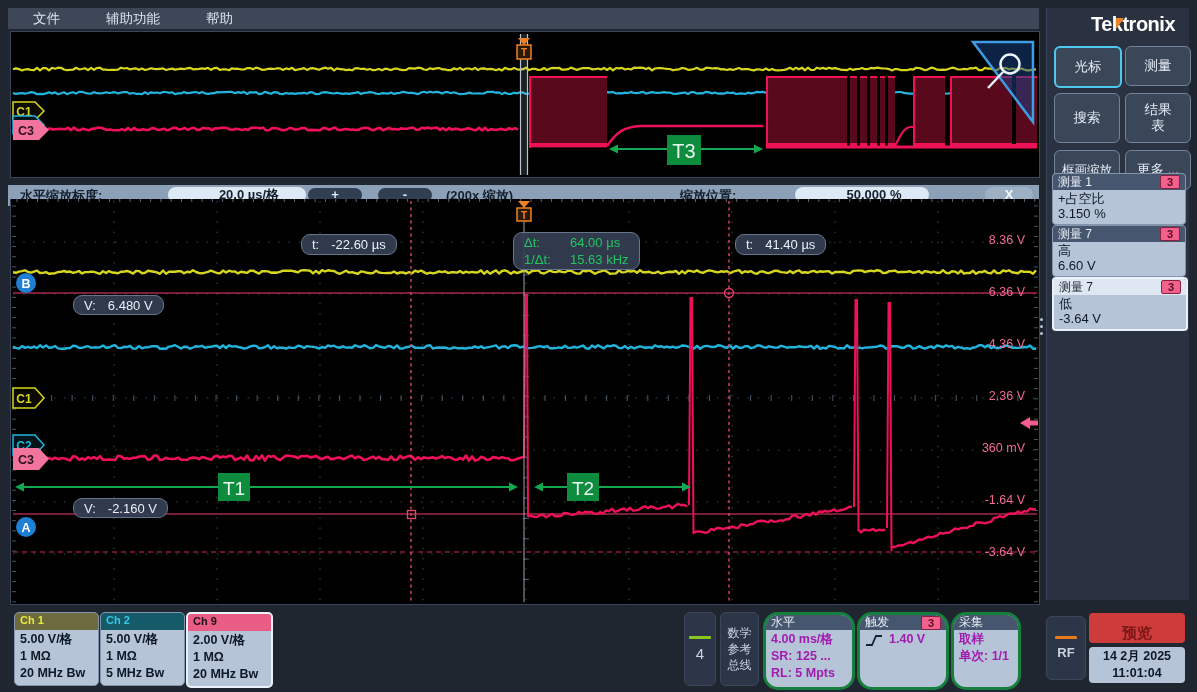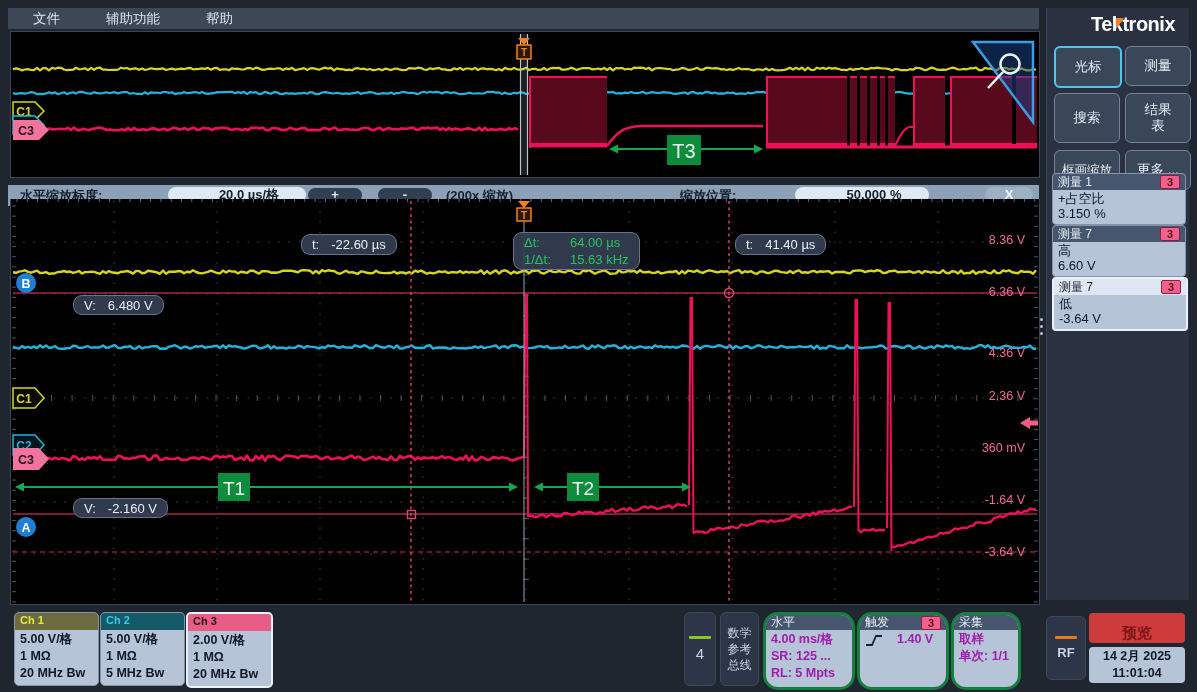--- a/index.html
+++ b/index.html
@@ -478,21 +478,21 @@
       <span class="lbl">V:</span>
       <span>6.480 V</span>
     </div>
     <div class="readout" style="left:62px;top:299px;height:18px">
       <span class="lbl">V:</span>
       <span>-2.160 V</span>
     </div>
 
     <div class="vscale" style="top:34px">8.36 V</div>
     <div class="vscale" style="top:86px">6.36 V</div>
-    <div class="vscale" style="top:147px">4.36 V</div>
+    <div class="vscale" style="top:138px">4.36 V</div>
     <div class="vscale" style="top:190px">2.36 V</div>
     <div class="vscale" style="top:242px">360 mV</div>
     <div class="vscale" style="top:294px">-1.64 V</div>
     <div class="vscale" style="top:346px">-3.64 V</div>
   </div>
 
   <div class="abs right-panel"></div>
   <div class="abs logo">Tektronix</div>
   <div class="abs logo-wedge"></div>
 
@@ -561,21 +561,21 @@
   </div>
   <div class="chcard" style="left:100px">
     <div class="hd" style="background:#155a68;color:#38c8e8">Ch 2</div>
     <div class="bd">
       <div>5.00 V/格</div>
       <div>1 MΩ</div>
       <div>5 MHz Bw</div>
     </div>
   </div>
   <div class="chcard sel" style="left:186px">
-    <div class="hd" style="background:#e85c86;color:#201018">Ch 3</div>
+    <div class="hd" style="background:#e85c86;color:#201018">Ch 9</div>
     <div class="bd">
       <div>2.00 V/格</div>
       <div>1 MΩ</div>
       <div>20 MHz Bw</div>
     </div>
   </div>
 
   <div class="dkbtn" style="left:684px;top:612px;width:30px;height:72px">
     <div class="accentline" style="background:#8ac820"></div>
     <span style="font-size:15px">4</span>
@@ -594,21 +594,21 @@
       <div>4.00 ms/格</div>
       <div>SR: 125 ...</div>
       <div>RL: 5 Mpts</div>
     </div>
   </div>
   <div class="lpanel" style="left:857px;width:86px">
     <div class="hd">
         <span class="ttl">触发</span>
         <span class="badge3">3</span>
       </div>
-    <div class="bd" style="display:flex;align-items:center;gap:14px">
+    <div class="bd" style="display:flex;align-items:center;gap:6px">
       <svg width="18" height="14">
           <polyline points="1,12 7,12 11,3 17,3" fill="none" stroke="#182430" stroke-width="1.8"></polyline>
         </svg>
       <span>1.40 V</span>
     </div>
   </div>
   <div class="lpanel" style="left:951px;width:64px">
     <div class="hd">
         <span class="ttl">采集</span>
       </div>

